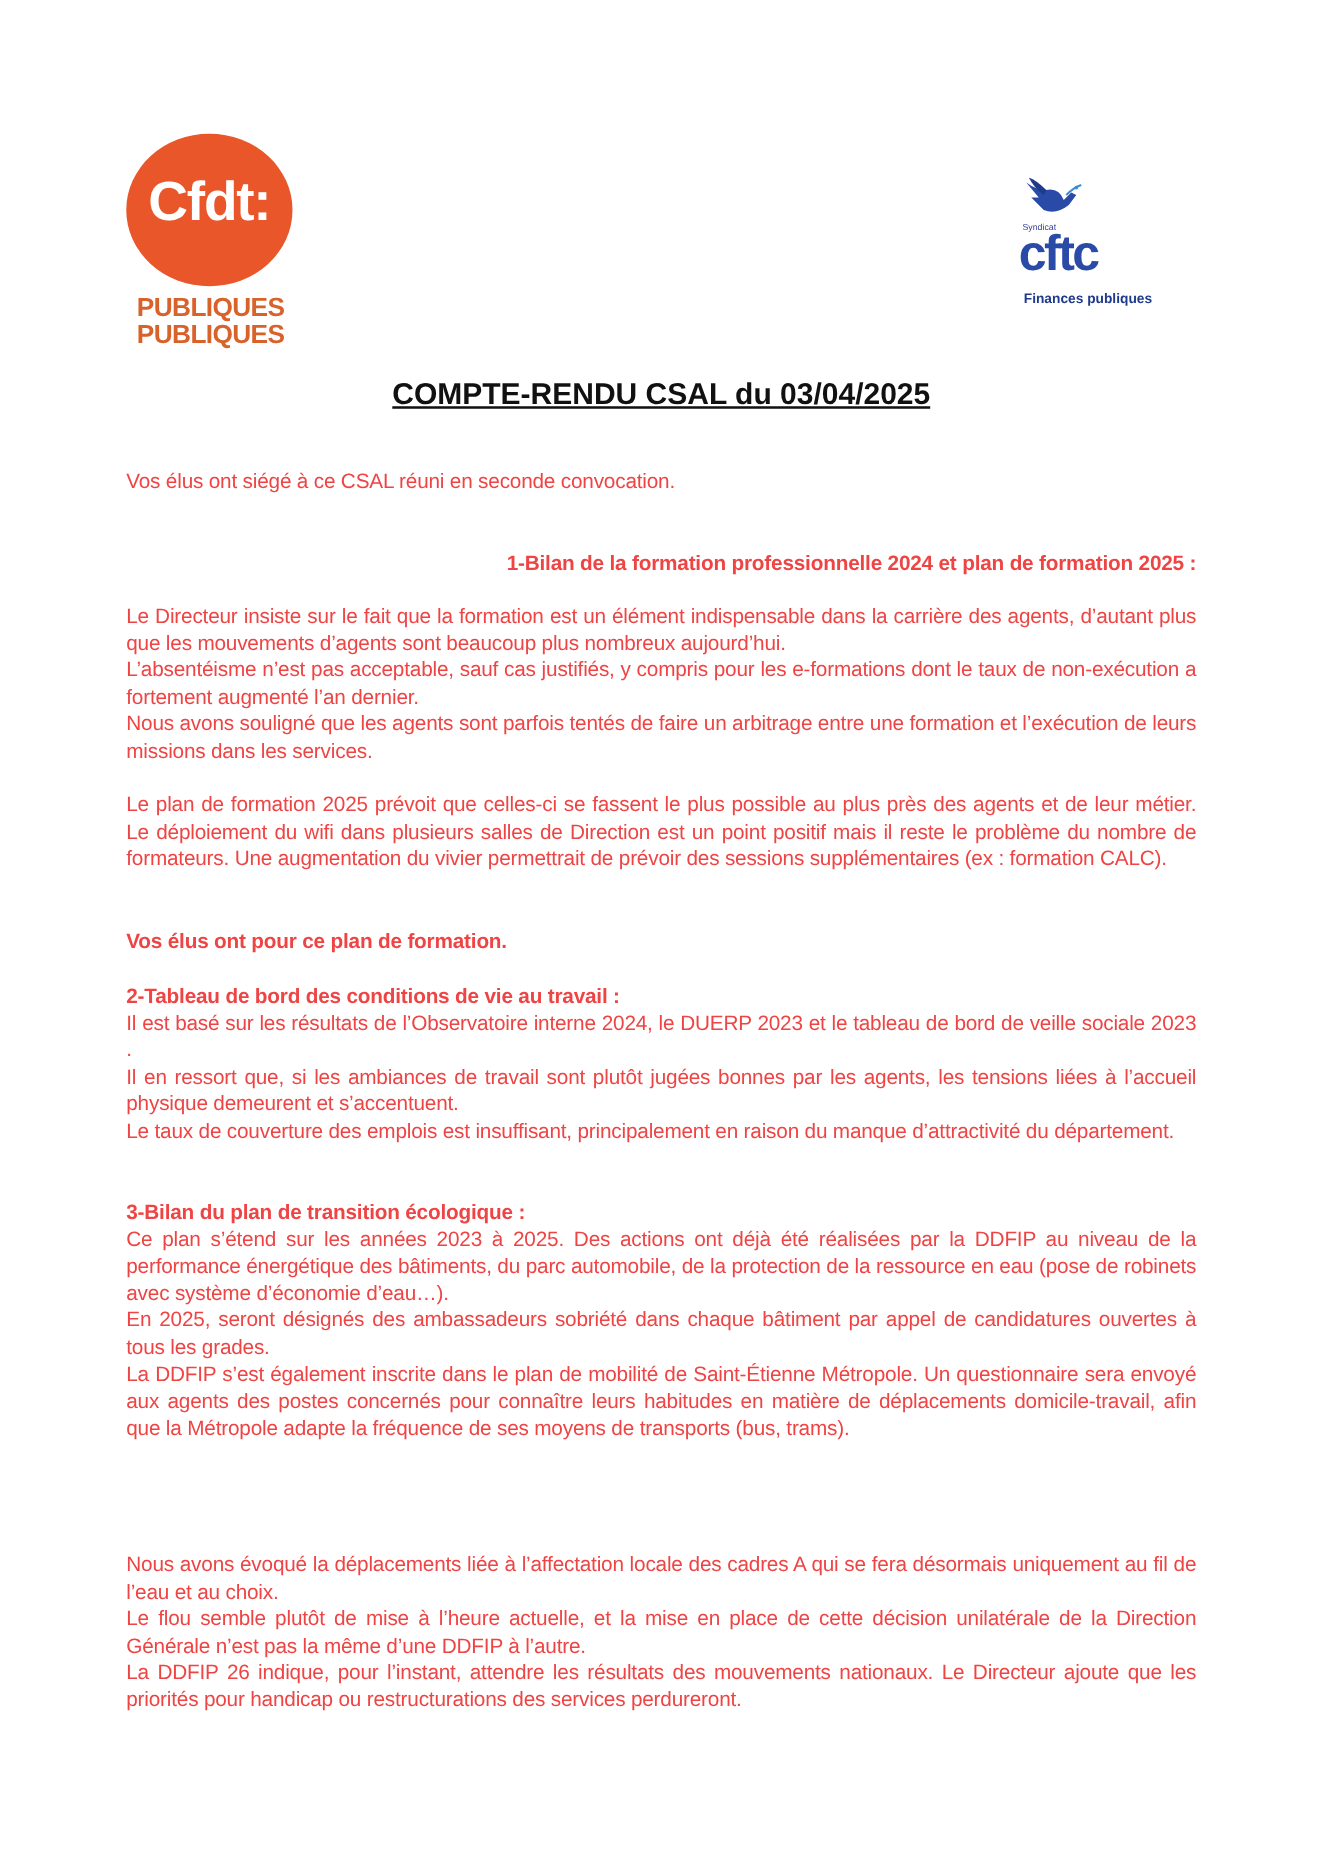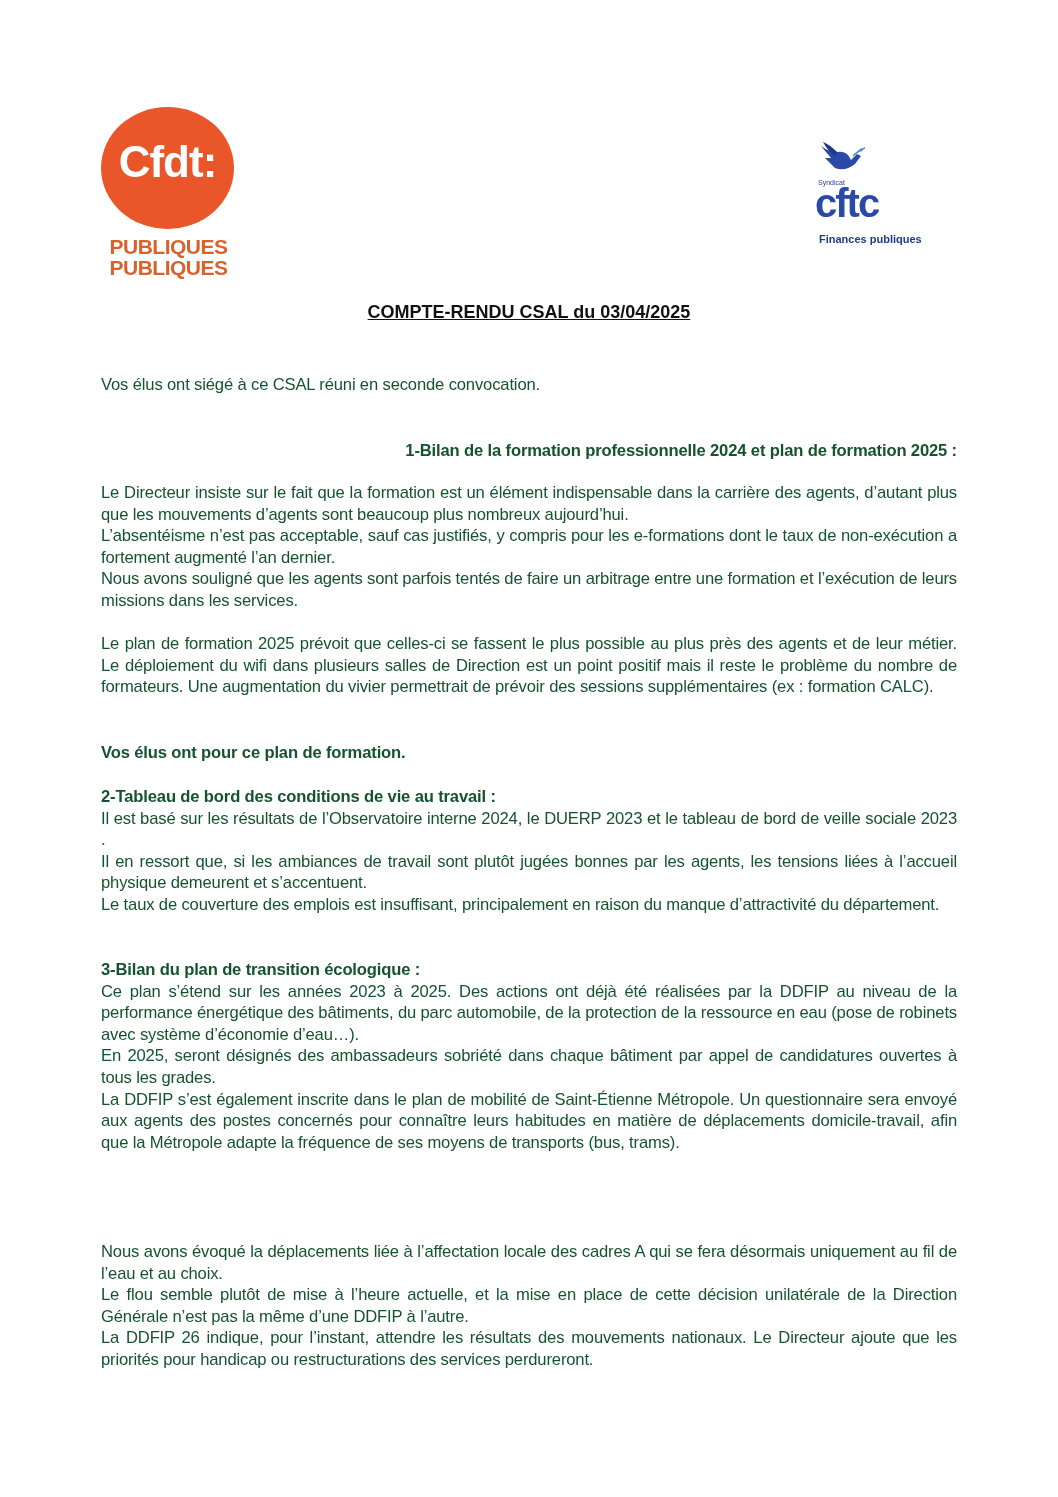--- a/index.html
+++ b/index.html
@@ -19,25 +19,25 @@
     
     .cftc-logo { position: absolute; left: 815px; top: 142px; width: 110px; height: 110px; }
     .cftc-dove { position: absolute; left: 2px; top: 0; width: 50px; height: 36px; }
     .cftc-syndicat { position: absolute; left: 3px; top: 37px; font-family: "Liberation Sans", sans-serif; font-size: 7px; color: #2c3e8f; }
     .cftc-word { position: absolute; left: 0; top: 36px; font-family: "Liberation Sans", sans-serif; font-weight: bold;
       font-size: 40px; line-height: 50px; color: #2a4aa8; letter-spacing: -2px; }
     .cftc-fp { position: absolute; left: 4px; top: 91px; font-family: "Liberation Sans", sans-serif; font-size: 11px; color: #1f3a8a; font-weight: bold; white-space: nowrap; }
 
     
     .doc-title { position: absolute; left: 0; top: 302px; width: 1058px; text-align: center;
-      font-family: "Liberation Sans", sans-serif; font-weight: bold; font-size: 18px; text-decoration: underline; color: #111; }
+      font-family: "Liberation Sans", sans-serif; font-weight: bold; font-size: 24px; text-decoration: underline; color: #111; }
 
     
     .body-text { position: absolute; left: 101px; width: 856px; font-family: "Liberation Sans", sans-serif;
-      font-size: 16.6px; line-height: 21.6px; color: #14532d; letter-spacing: -0.15px; }
+      font-size: 16.6px; line-height: 21.6px; color: #ef4444; letter-spacing: -0.15px; }
     .body-text p { margin: 0; }
     .just { text-align: justify; }
     .bold { font-weight: bold; }
   </style>
 </head>
 <body>
 
 <div class="page">
 
   <div class="cfdt-logo">

